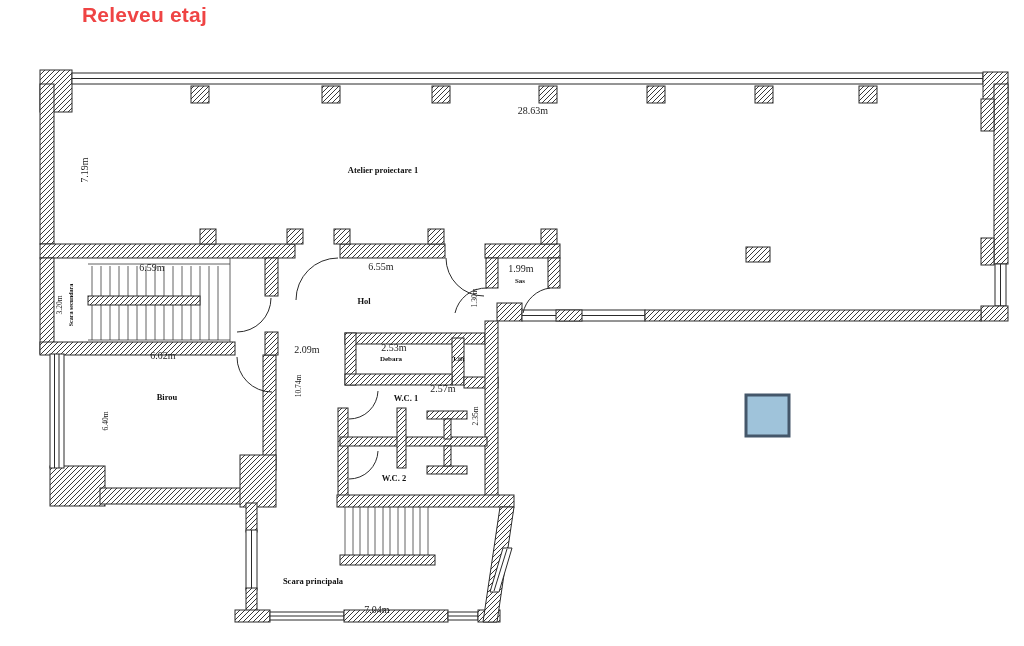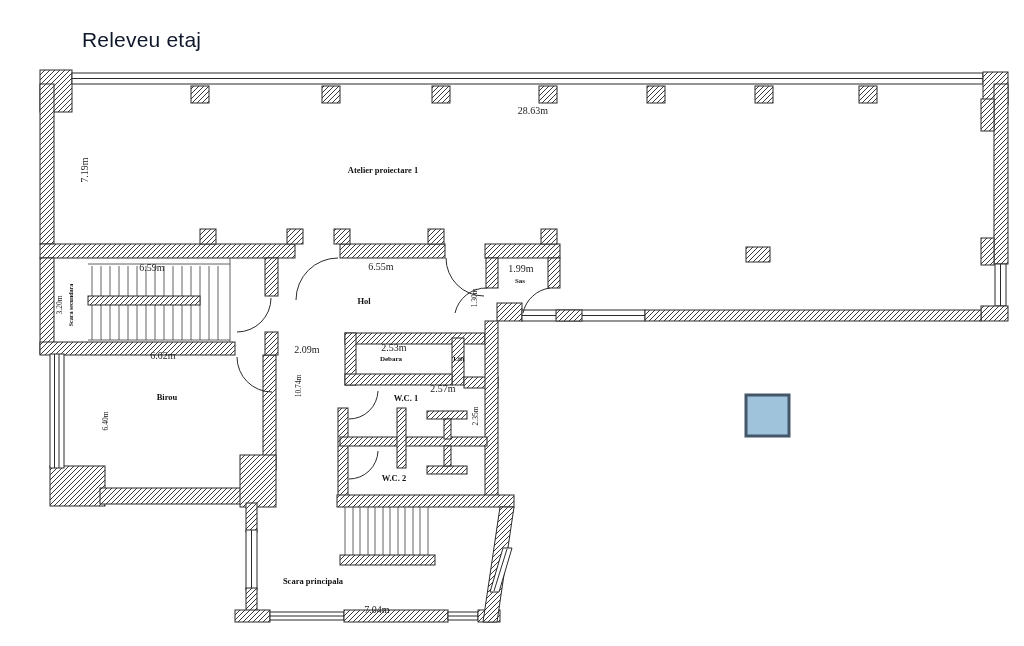--- a/index.html
+++ b/index.html
@@ -1,18 +1,18 @@
 <!DOCTYPE html>
 <html><head>
 <meta charset="utf-8">
 <style>
   html,body{margin:0;padding:0;background:#ffffff;}
   #stage{position:relative;width:1024px;height:646px;background:#ffffff;overflow:hidden;
          font-family:"Liberation Sans",sans-serif;}
-  #title{position:absolute;left:82px;top:28px;font-size:21px;font-weight:normal;color:#0f172a;
+  #title{position:absolute;left:82px;top:3px;font-size:21px;font-weight:bold;color:#ef4444;
          letter-spacing:.2px;}
   svg{position:absolute;left:0;top:0;}
   .w{fill:url(#hatch);stroke:#2b2b2b;stroke-width:1;}
   .wb{fill:#ffffff;stroke:#2b2b2b;stroke-width:1;}
   .ln{fill:none;stroke:#2b2b2b;stroke-width:1;}
   .thin{fill:none;stroke:#3a3a3a;stroke-width:.8;}
   text{text-anchor:middle;fill:#1c1c1c;font-family:"Liberation Serif",serif;}
   .dim{font-size:10px;}
   .dim-s{font-size:7.5px;}
   .room{font-size:8.5px;font-weight:bold;fill:#111;}

